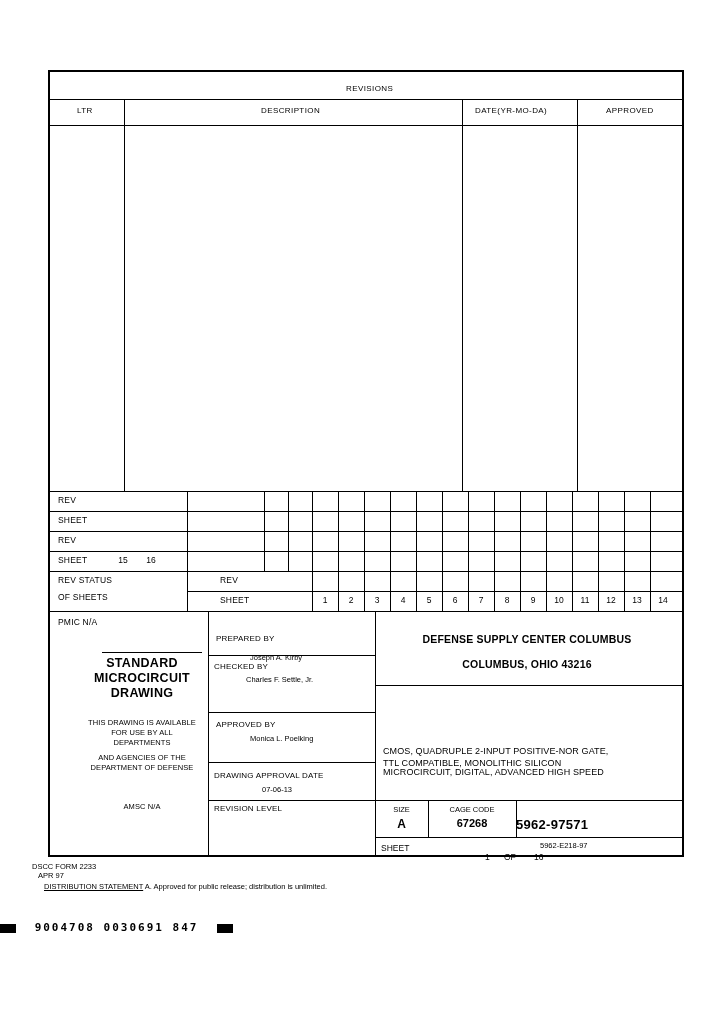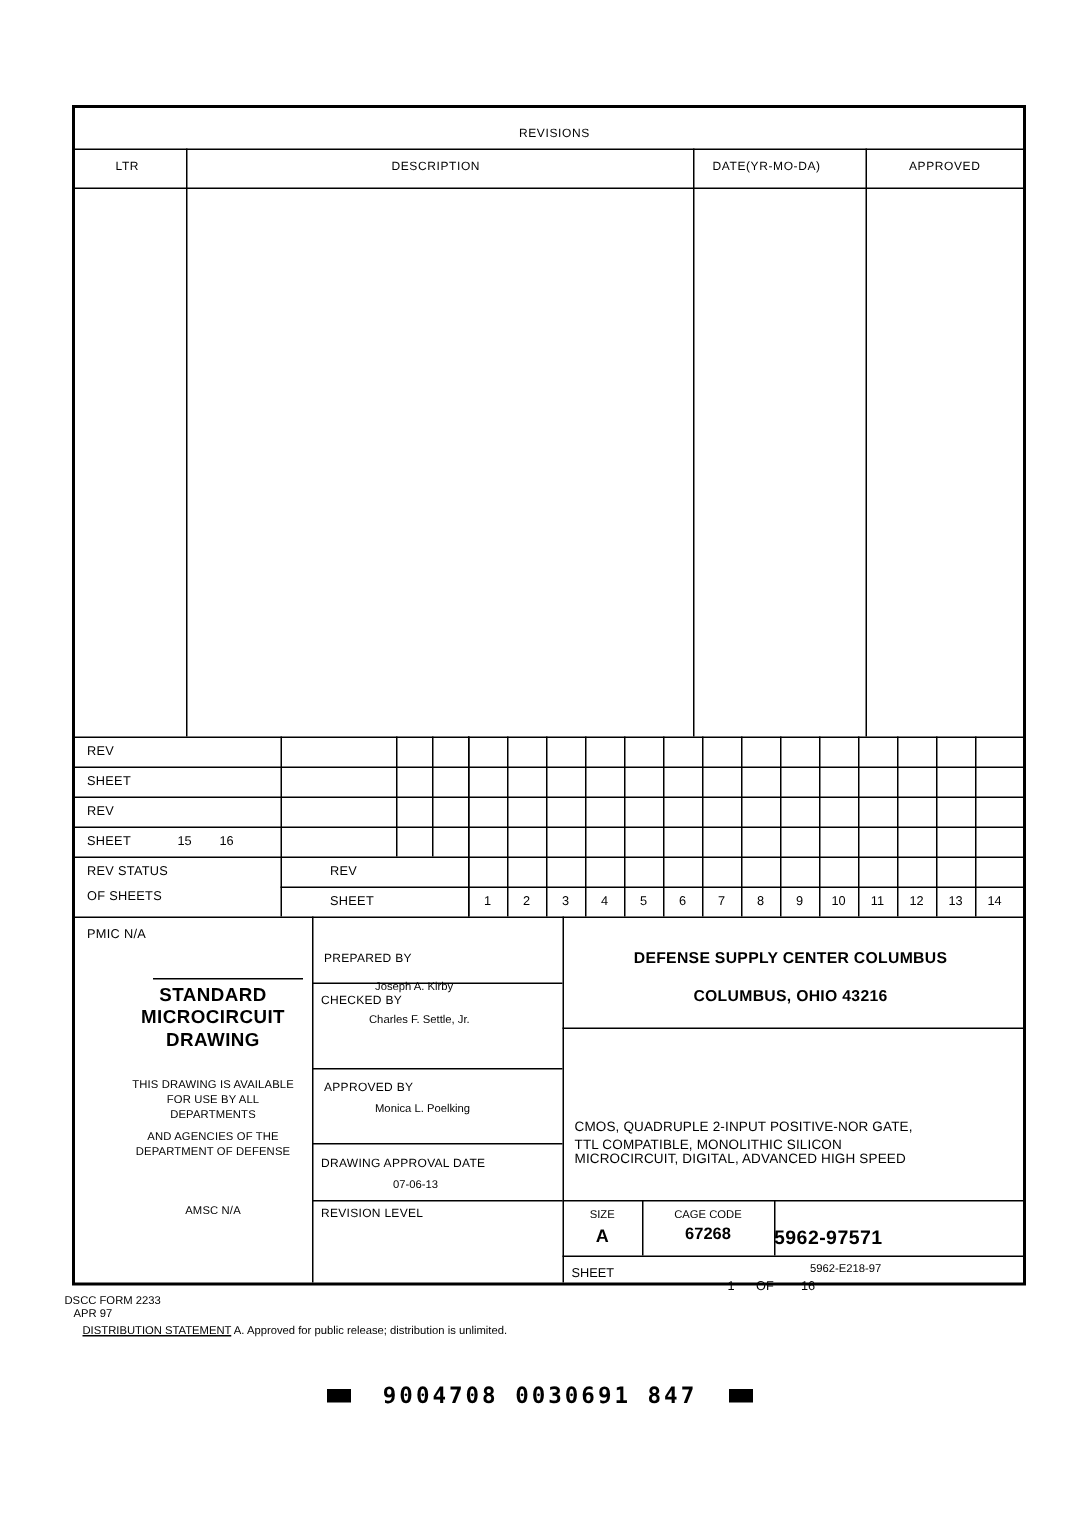--- a/index.html
+++ b/index.html
@@ -50,29 +50,29 @@
   .desc{
     position:absolute;font-size:9px;line-height:11.5px;letter-spacing:.1px;
   }
   .sz-lbl{font-size:7.5px;text-align:center;position:absolute;}
   .sz-val{font-size:12px;font-weight:bold;text-align:center;position:absolute;}
   .cage-val{font-size:11px;font-weight:bold;text-align:center;position:absolute;}
   .docnum{font-size:13px;font-weight:bold;position:absolute;letter-spacing:.3px;}
   .sheet-of{font-size:8.5px;position:absolute;}
 
   
-  .foot{position:absolute;font-size:7.5px;line-height:9px;white-space:nowrap;margin-left:11px;}
+  .foot{position:absolute;font-size:7.5px;line-height:9px;white-space:nowrap;}
   .foot-u{text-decoration:underline;}
   .foot-right{position:absolute;font-size:7.5px;}
 
   
   .barcode{
-    position:absolute;left:0;top:921px;width:720px;text-align:center;
+    position:absolute;left:0;top:921px;width:720px;
     font-family:"DejaVu Sans Mono", monospace;
-    font-size:15px;font-weight:bold;letter-spacing:2px;
+    font-size:11px;font-weight:bold;letter-spacing:2px;
   }
   .blk{display:inline-block;width:16px;height:9px;background:#000;vertical-align:middle;}
 
   
   .powered{
     position:absolute;left:6px;top:968px;
     font-family:"DejaVu Sans Mono", monospace;
     font-size:12.5px;color:#b9b9b9;letter-spacing:.4px;white-space:nowrap;
   }
 </style>

